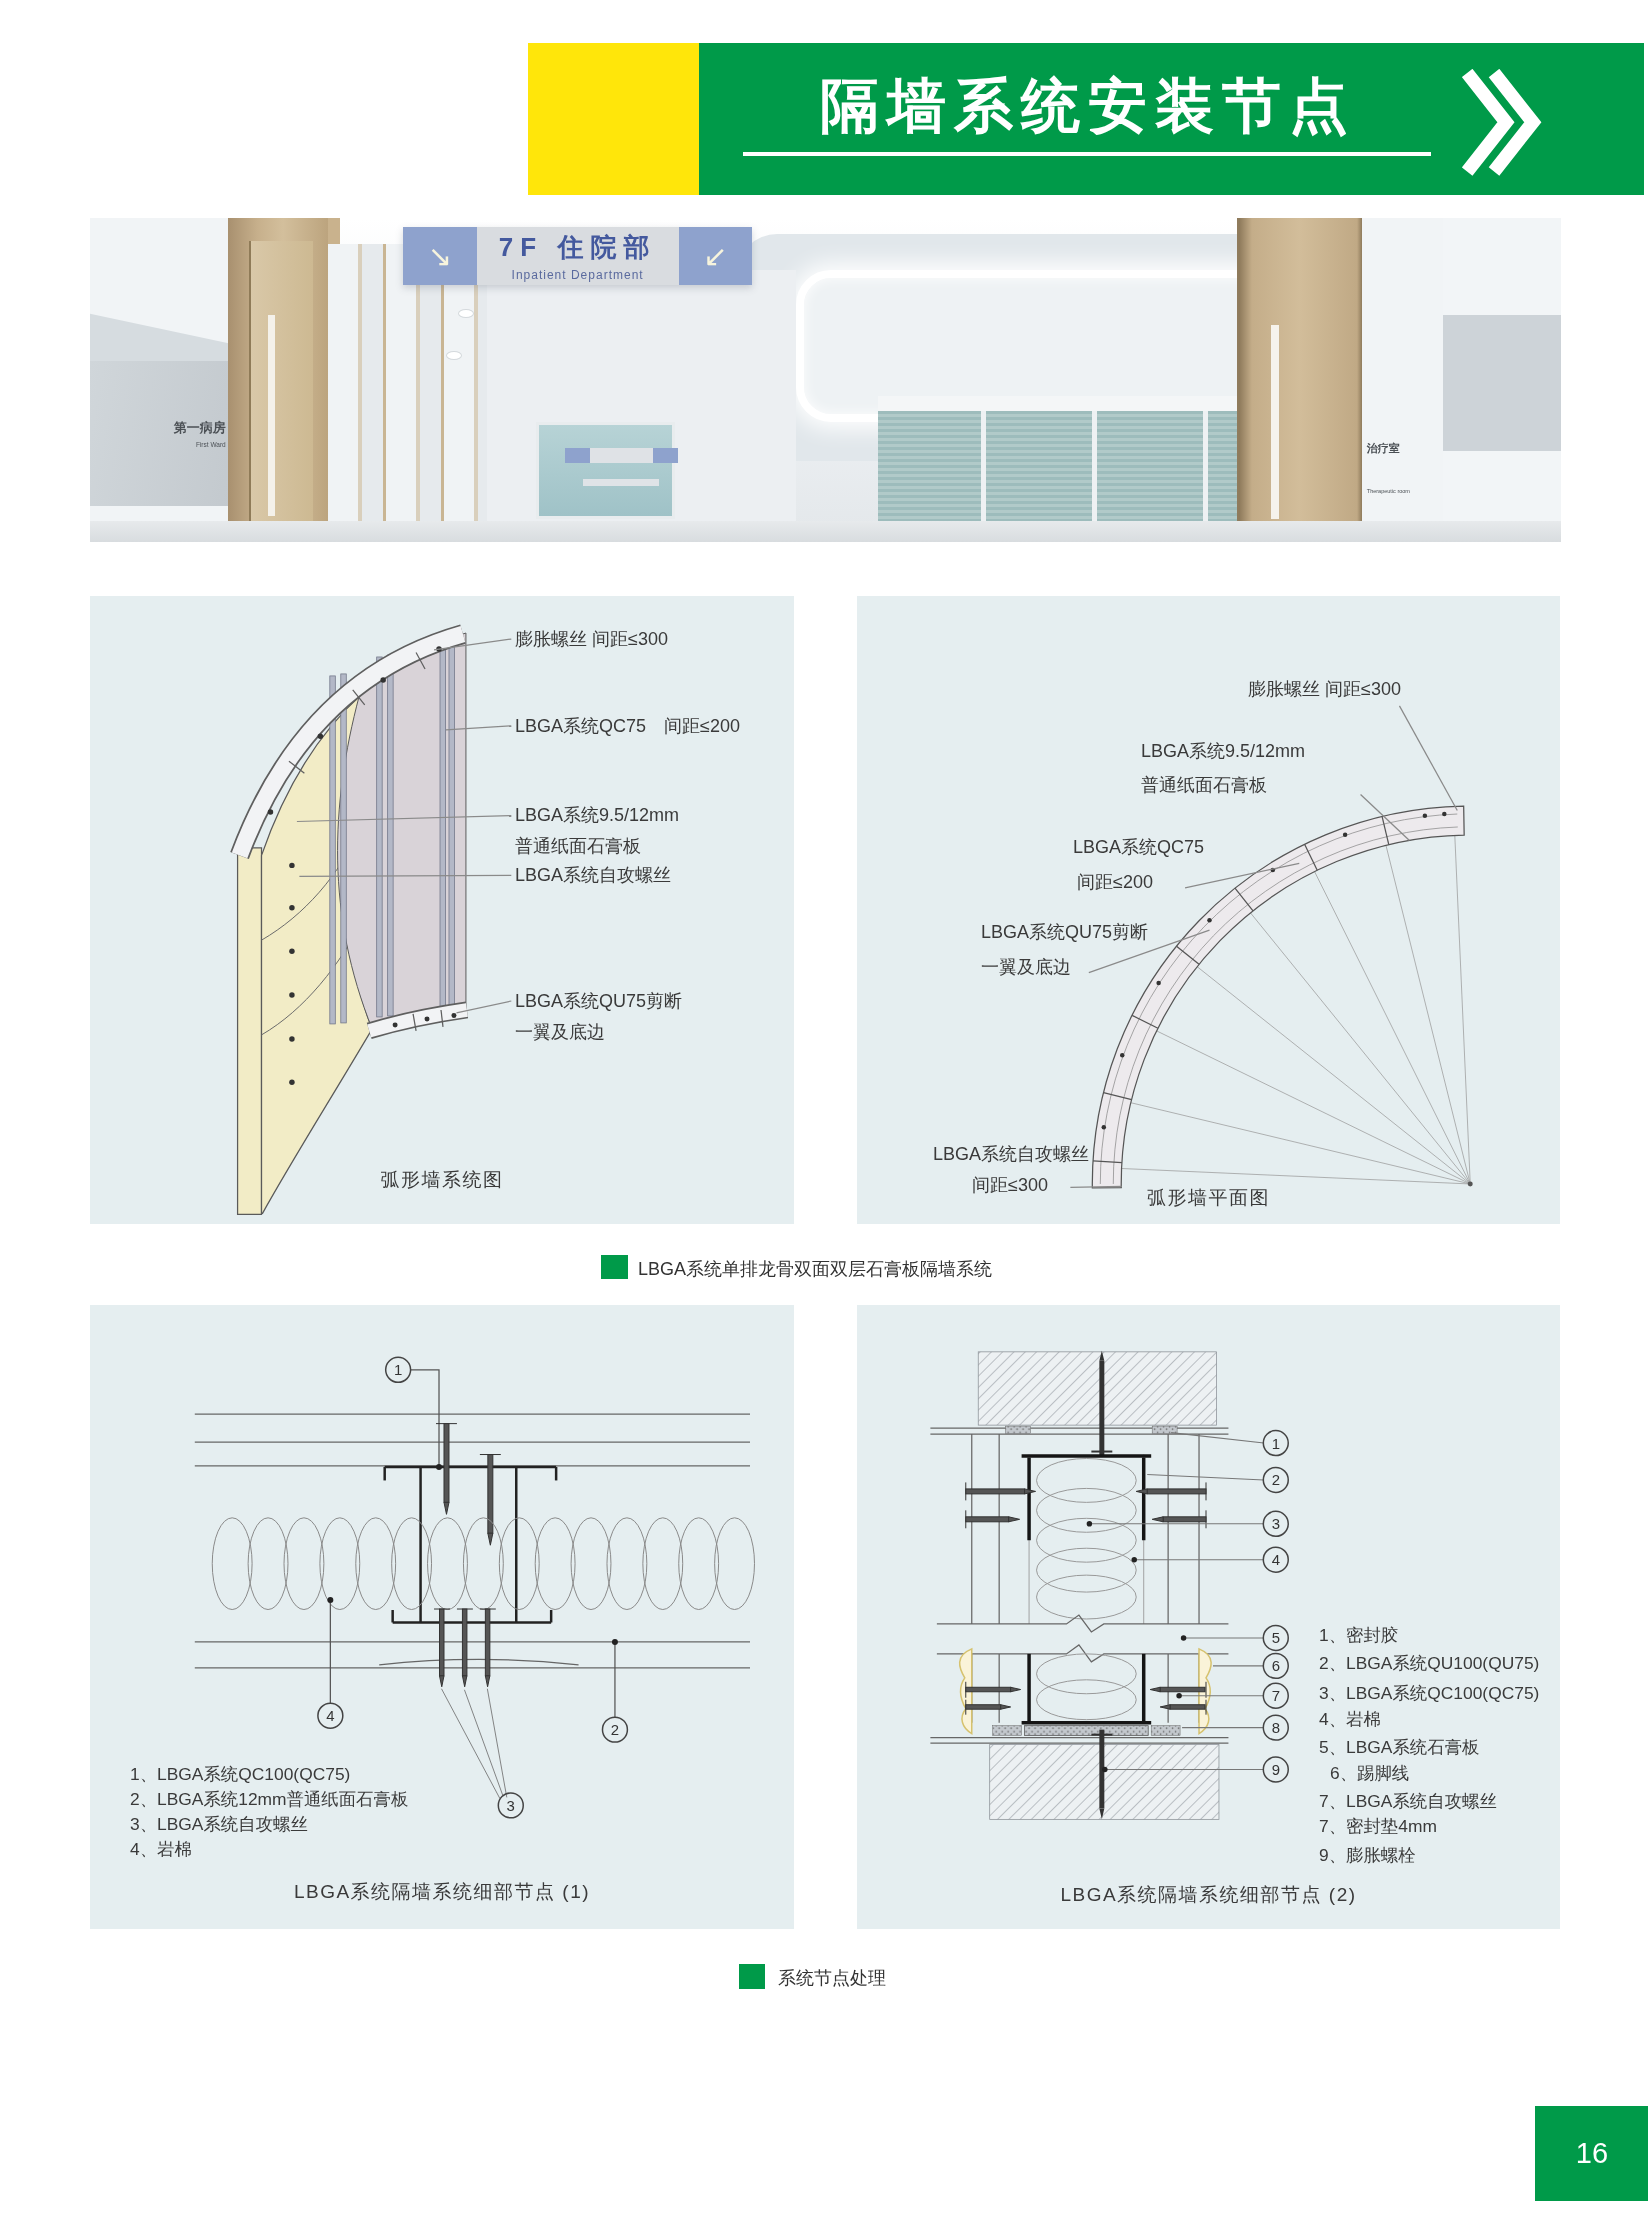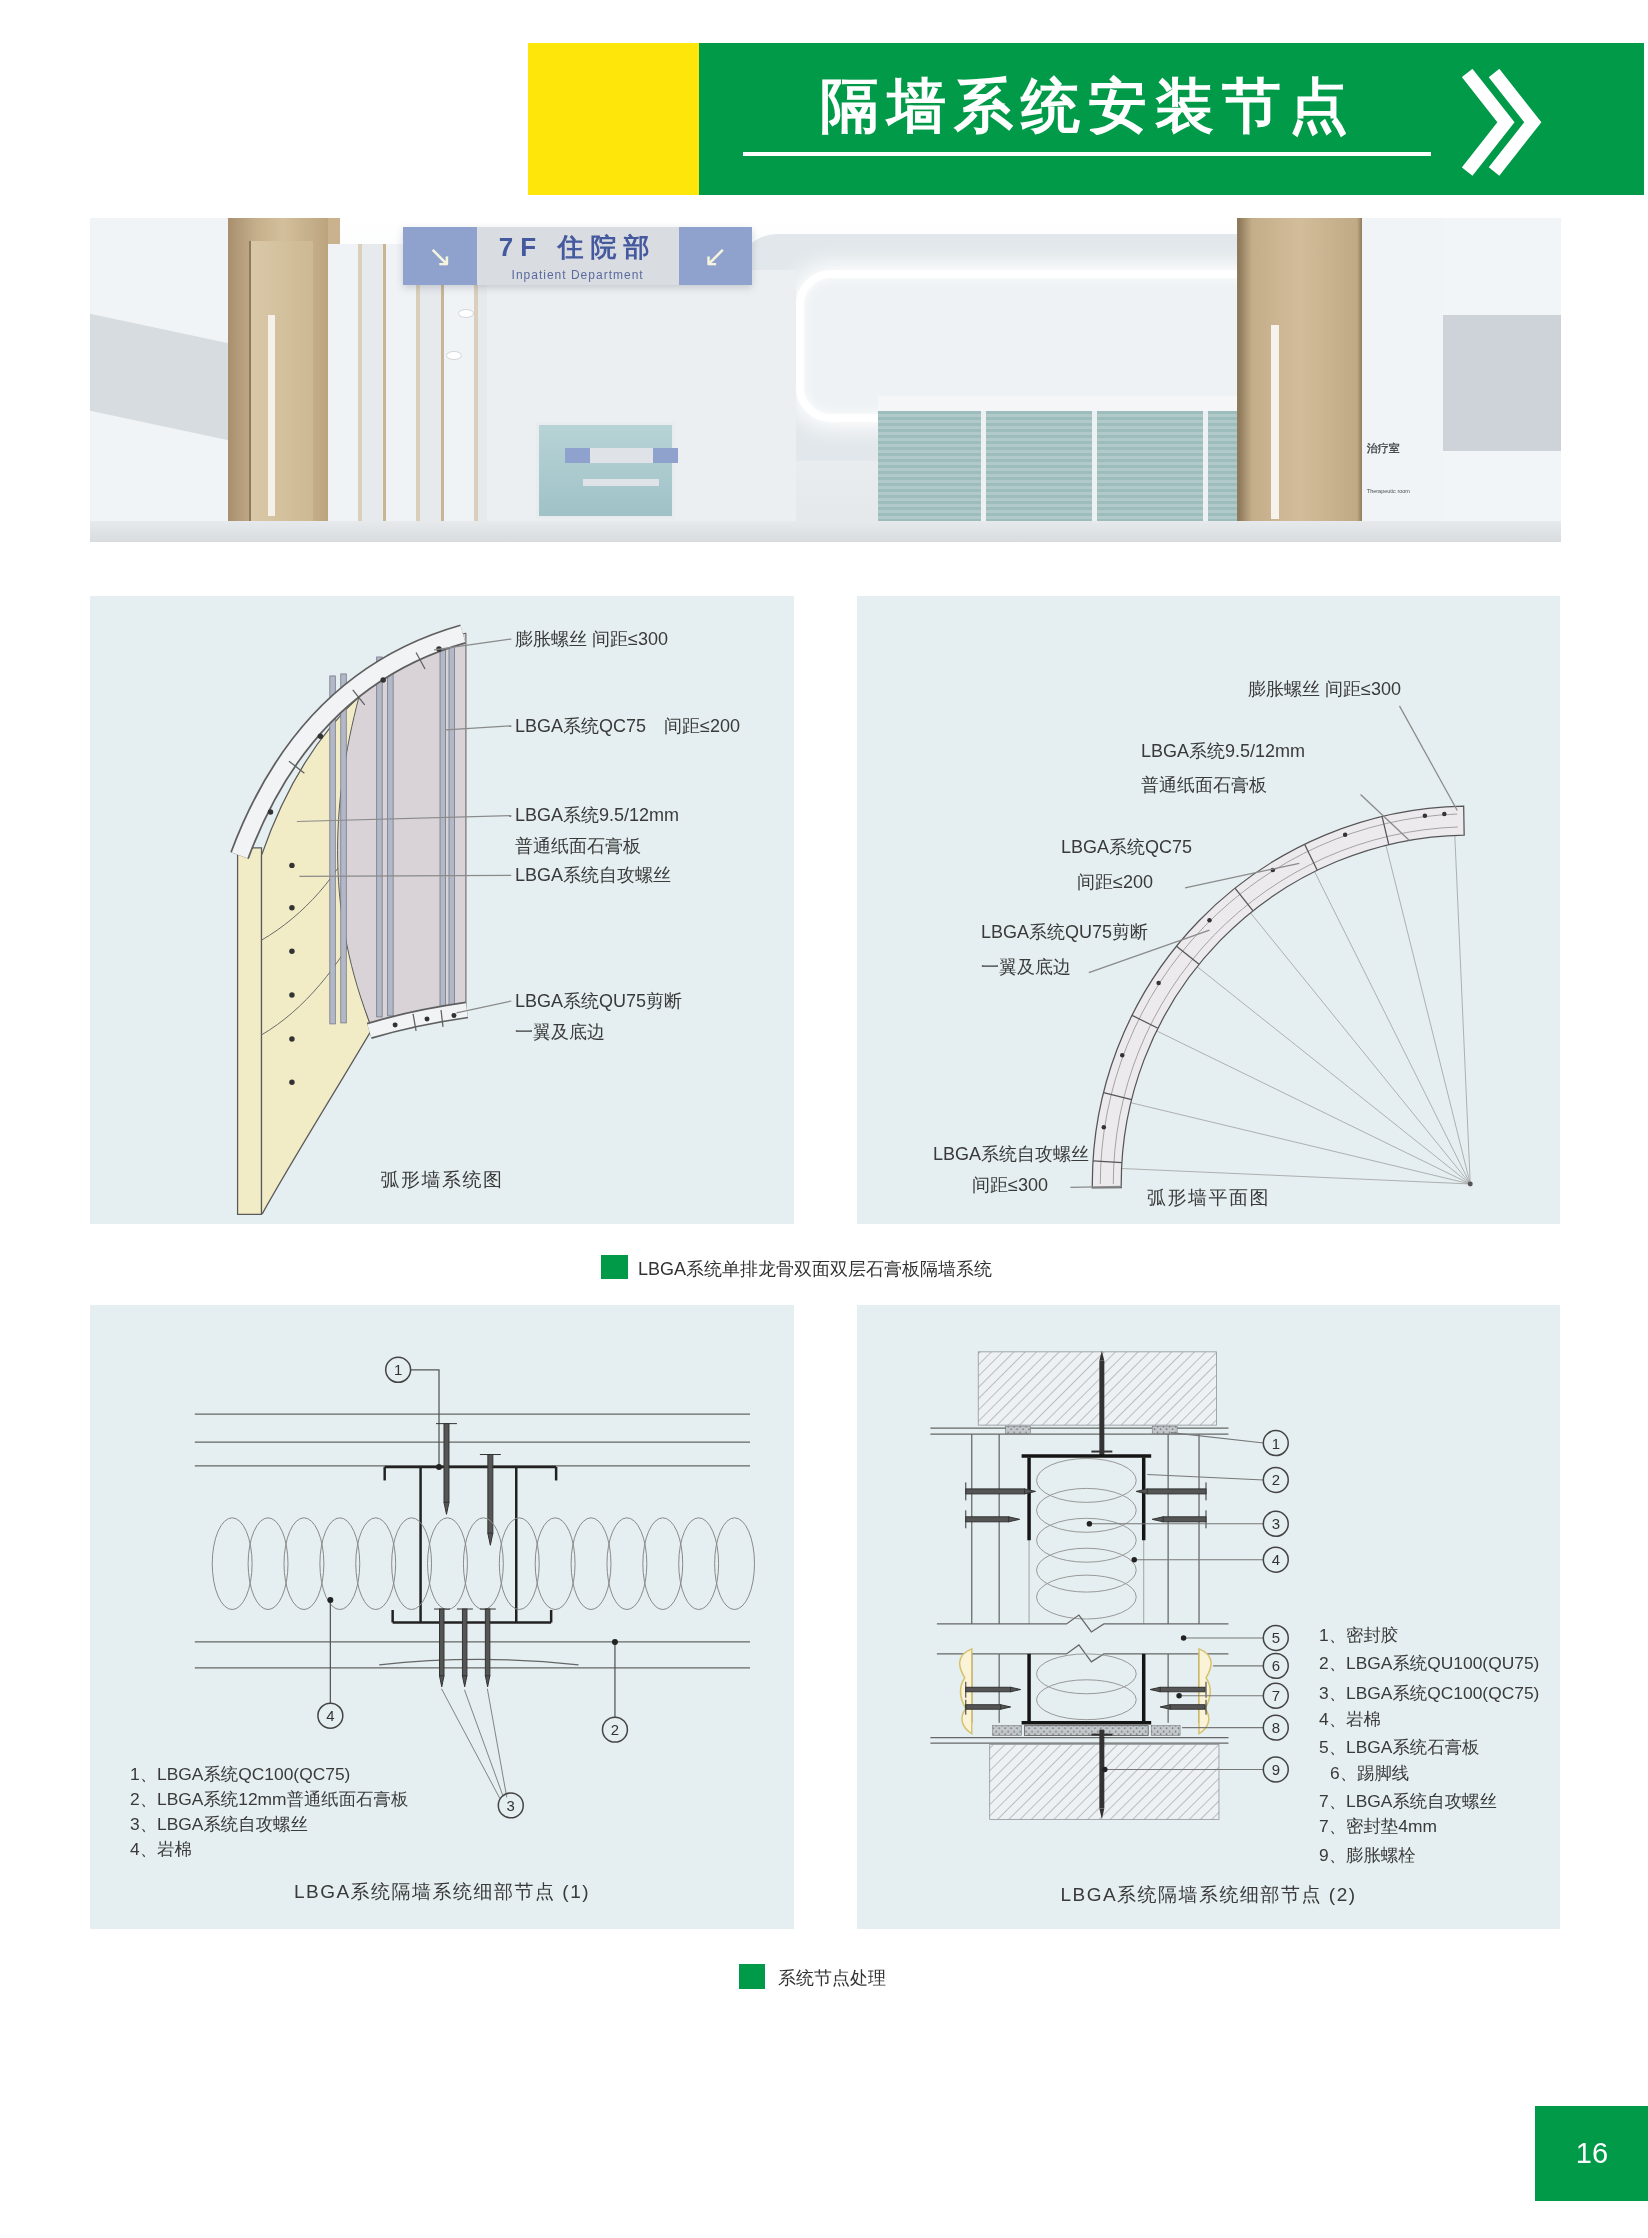--- a/index.html
+++ b/index.html
@@ -96,20 +96,24 @@
       <path d="M64,8 L142,107 L64,206" fill="none" stroke="#ffffff" stroke-width="27"></path>
     </svg>
   </div>
 
   <div class="abs photo">
     <div class="abs ph-ceiling"></div>
     <div class="abs ph-cove"></div>
     <div class="abs ph-ring"></div>
     <div class="abs ph-leftwall"></div>
     <div class="abs ph-diag"></div>
+    <div class="abs ph-leftsign">
+      <div class="l1">第一病房</div>
+      <div class="l2">First Ward</div>
+    </div>
     <div class="abs ph-lintel"></div>
     <div class="abs ph-pillar"></div>
     <div class="abs ph-door-inner"></div>
     <div class="abs ph-door-slit"></div>
     <div class="abs ph-midwalls"></div>
     <div class="abs ph-farwall"></div>
     <div class="abs ph-fardoor"></div>
     <div class="abs ph-glasstop"></div>
     <div class="abs ph-glass">
       <div class="abs ph-mullion" style="left:24%;"></div>
@@ -254,21 +258,21 @@
         <line x1="1088" y1="220" x2="1204" y2="430"></line>
         <line x1="1010" y1="398" x2="1108" y2="490"></line>
         <line x1="658" y1="585" x2="887" y2="536"></line>
         <line x1="465" y1="755" x2="707" y2="670"></line>
         <line x1="428" y1="1186" x2="531" y2="1184"></line>
       </g>
     </svg>
     <div class="lbl" style="left:391px;top:82px;">膨胀螺丝 间距≤300</div>
     <div class="lbl" style="left:284px;top:144px;">LBGA系统9.5/12mm</div>
     <div class="lbl" style="left:284px;top:178px;">普通纸面石膏板</div>
-    <div class="lbl" style="left:204px;top:240px;">LBGA系统QC75</div>
+    <div class="lbl" style="left:216px;top:240px;">LBGA系统QC75</div>
     <div class="lbl" style="left:220px;top:275px;">间距≤200</div>
     <div class="lbl" style="left:124px;top:325px;">LBGA系统QU75剪断</div>
     <div class="lbl" style="left:124px;top:360px;">一翼及底边</div>
     <div class="lbl" style="left:76px;top:547px;">LBGA系统自攻螺丝</div>
     <div class="lbl" style="left:115px;top:578px;">间距≤300</div>
     <div class="cap" style="top:589px;">弧形墙平面图</div>
   </div>
 
   <div class="abs gsq" style="left:601px;top:1255px;width:27.4px;height:24px;"></div>
   <div class="abs foot-label" style="left:638px;top:1257px;">LBGA系统单排龙骨双面双层石膏板隔墙系统</div>

